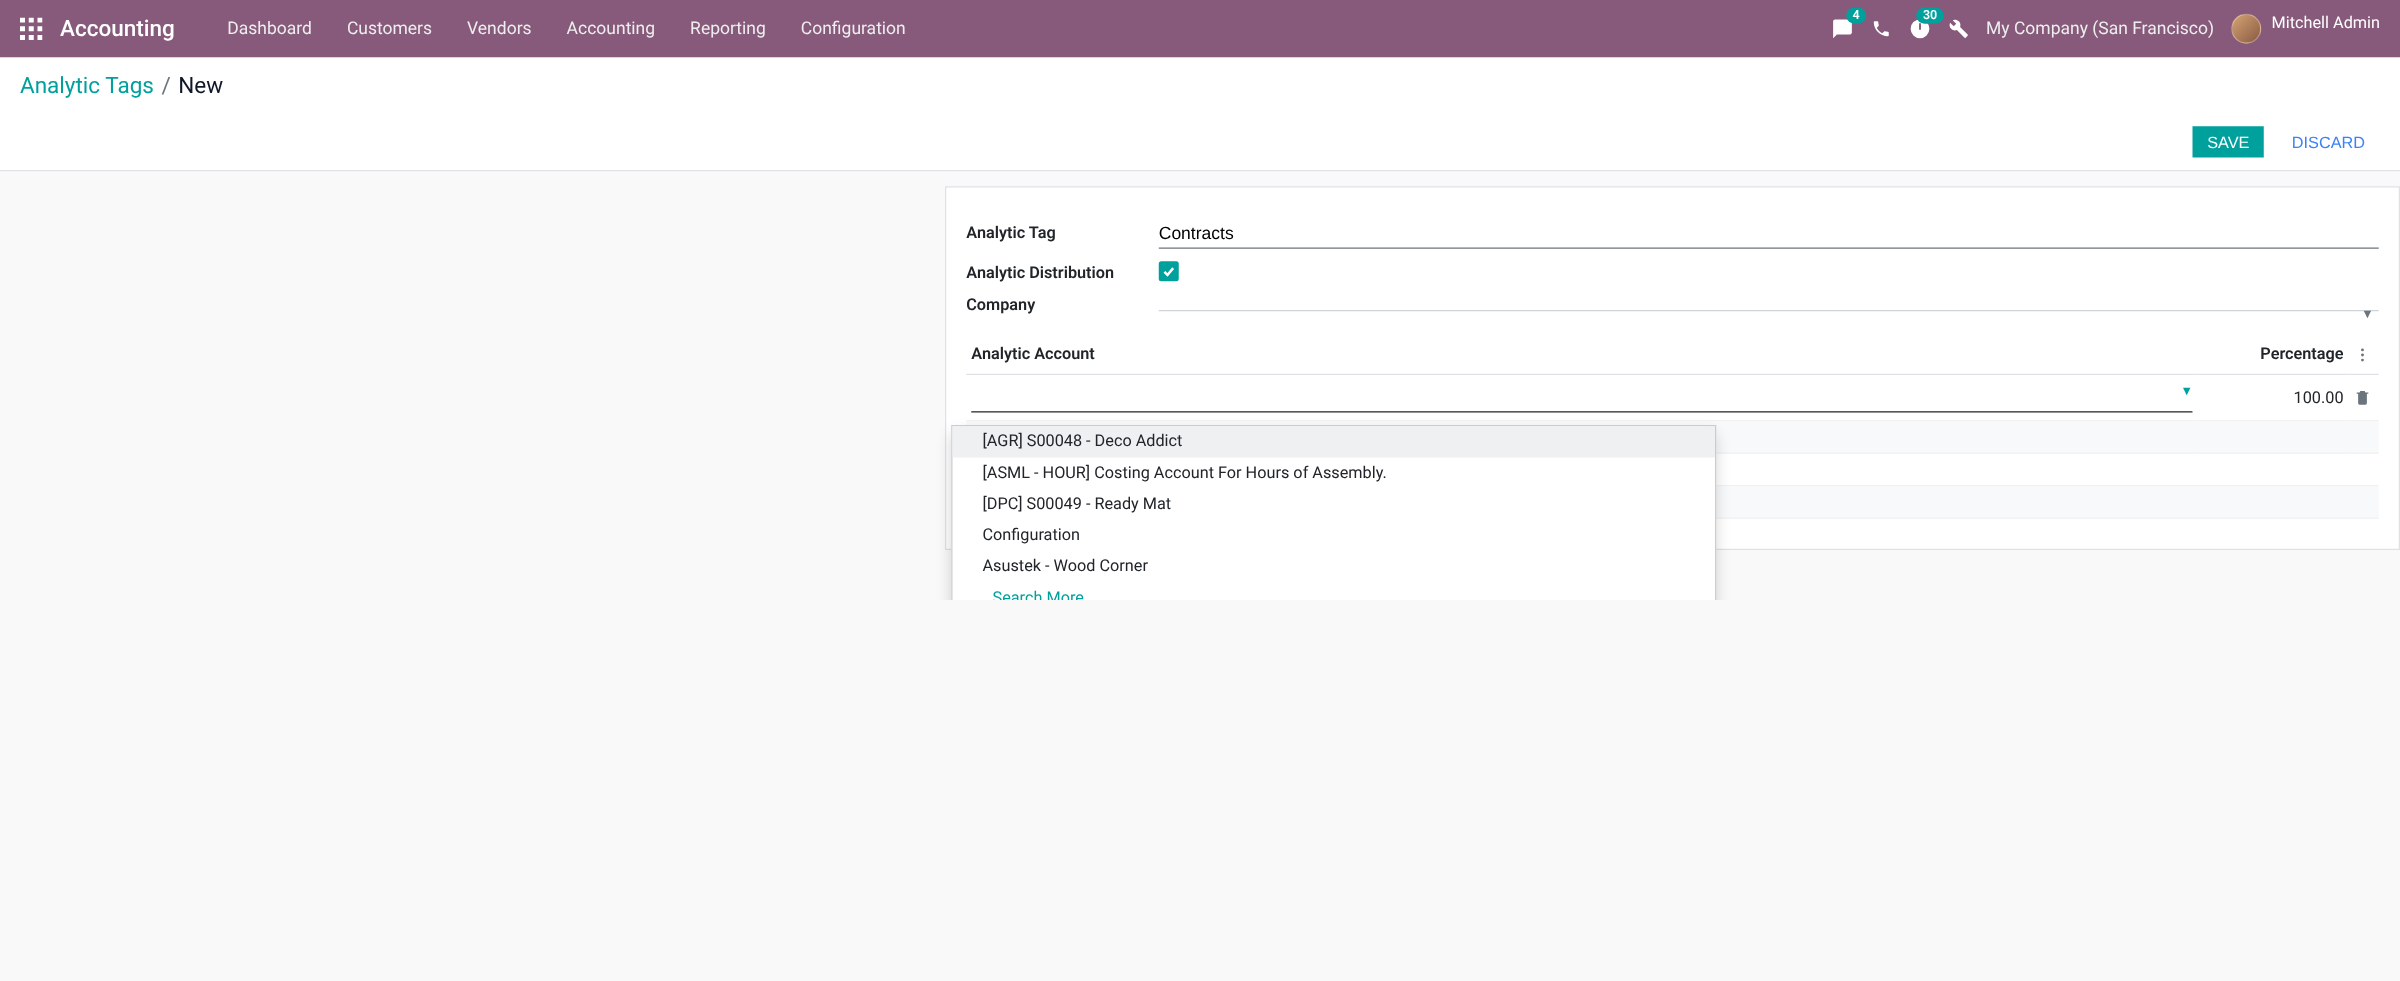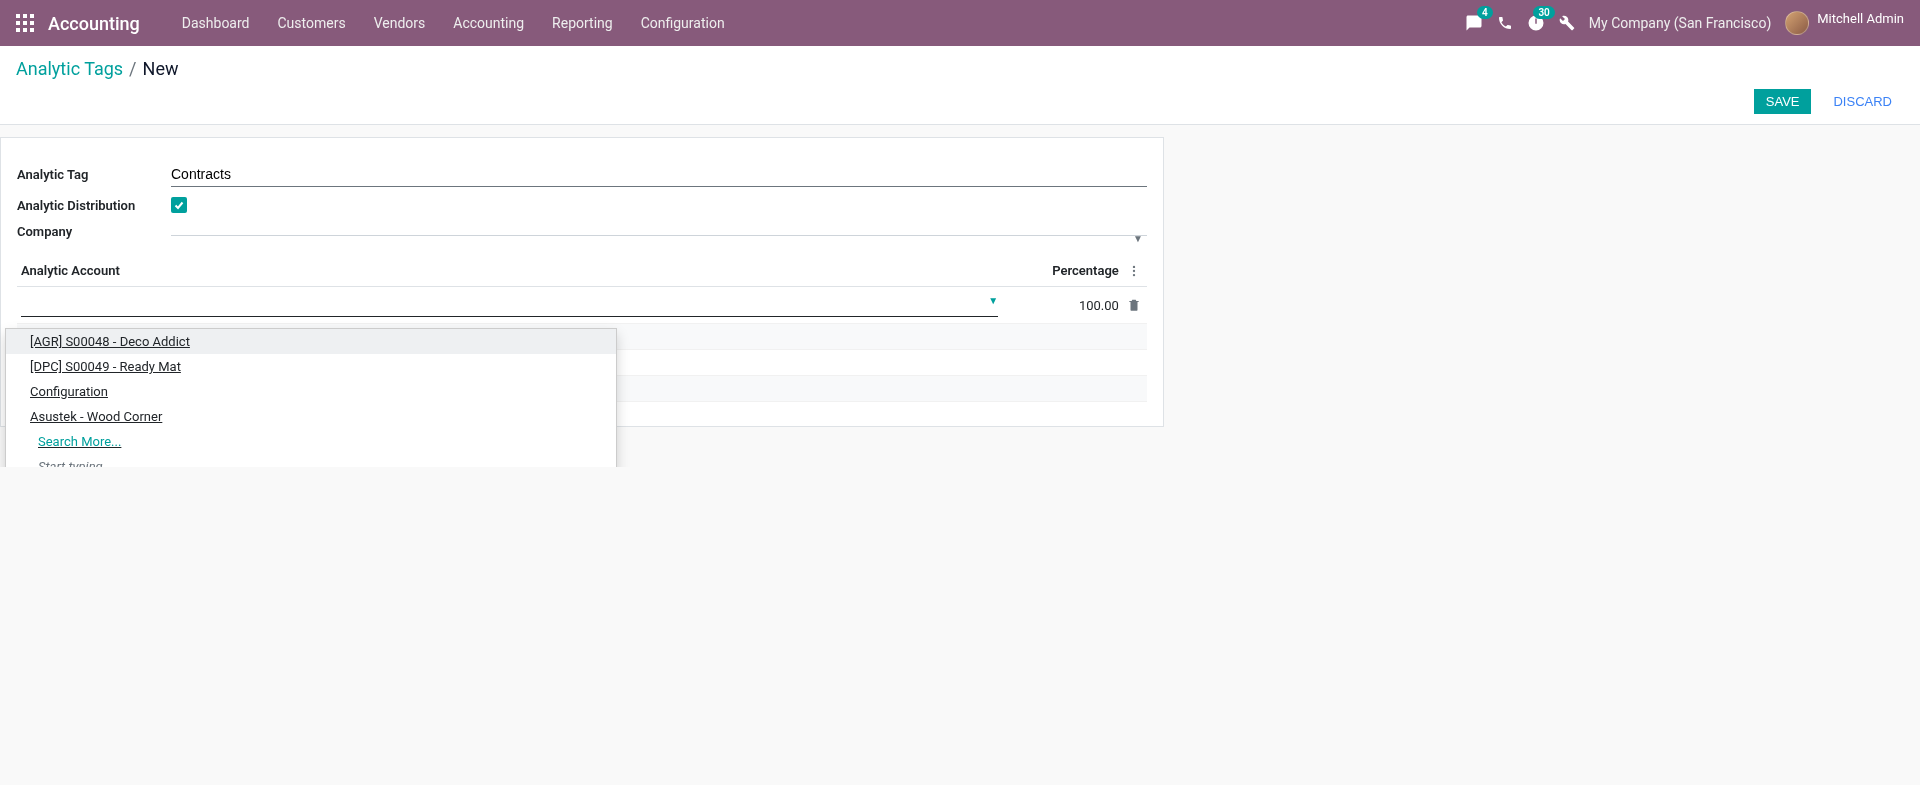--- a/index.html
+++ b/index.html
@@ -12,30 +12,30 @@
 .navbar .nav-item { padding: 0 14px; font-size: 14px; cursor: pointer; color: #eee; line-height: 46px; }
 .navbar .spacer { flex: 1; }
 .navbar .right { display: flex; align-items: center; gap: 14px; }
 .navbar .icon-btn { position: relative; cursor: pointer; display: flex; align-items: center; }
 .navbar .badge { position: absolute; top: -8px; right: -10px; background: #00a09d; color: #fff; border-radius: 9px; font-size: 10px; padding: 1px 5px; font-weight: 600; }
 .navbar .company { font-size: 14px; color: #eee; cursor: pointer; }
 .navbar .user { display: flex; gap: 8px; cursor: pointer; }
 .navbar .avatar { width: 24px; height: 24px; border-radius: 50%; background: linear-gradient(135deg,#d4a373,#8a5a44); border:1px solid rgba(255,255,255,0.3); }
 
 .control-panel { background: #fff; border-bottom: 1px solid #dee2e6; padding: 12px 16px 10px 16px; }
-.breadcrumb { font-size: 18px; display: flex; align-items: flex-start; gap: 6px; margin-bottom: 10px; }
+.breadcrumb { font-size: 18px; display: flex; align-items: flex-start; gap: 6px; margin-bottom: 22px; }
 .breadcrumb .bc-link { color: #00a09d; cursor: pointer; }
 .breadcrumb .bc-sep { color: #6c757d; }
 .breadcrumb .bc-current { color: #0f172a; }
 .actions { display: flex; gap: 10px; justify-content: flex-end; }
 .btn { padding: 5px 12px; font-size: 13px; border: none; cursor: pointer; font-weight: 500; }
 .btn-primary { background: #00a09d; color: #fff; text-transform: uppercase; }
 .btn-secondary { background: transparent; color: #3b82f6; text-transform: uppercase; }
 
-.form-sheet-wrap { display: flex; justify-content: flex-start; padding: 12px 0 40px 0; }
+.form-sheet-wrap { display: flex; justify-content: flex-end; padding: 12px 0 40px 0; }
 .form-sheet { background: #fff; border: 1px solid #dee2e6; width: 1164px; padding: 24px 16px; position: relative; }
 
 .form-row { display: flex; align-items: center; margin-bottom: 10px; }
 .form-label { width: 154px; font-weight: 600; font-size: 13px; color: #212529; }
 .form-field { flex: 1; }
 .text-input { width: 100%; border: none; border-bottom: 1px solid #6c757d; padding: 4px 0; font-size: 14px; outline: none; background: transparent; }
 .checkbox { width: 16px; height: 16px; background: #00a09d; display: inline-flex; align-items: center; justify-content: center; border-radius: 2px; cursor: pointer; }
 .checkbox svg { width: 12px; height: 12px; }
 .select-wrap { position: relative; border-bottom: 1px solid #ced4da; padding: 4px 0; }
 .select-wrap .caret { position: absolute; right: 4px; top: 6px; color: #6c757d; font-size: 10px; }
@@ -197,22 +197,23 @@
             <td colspan="3" style="height:26px"></td>
           </tr>
           <tr class="fade-row">
             <td colspan="3" style="height:26px"></td>
           </tr>
         </tbody>
       </table>
 
     </div>
 
-    <div class="dropdown" style="left:4px; top:190px;text-decoration:underline;">
+    <div class="dropdown" style="left:4px; top:190px;">
       <div class="opt hl">[AGR] S00048 - Deco Addict</div>
+      <div class="opt">[ASML - HOUR] Costing Account For Hours of Assembly.</div>
       <div class="opt">[DPC] S00049 - Ready Mat</div>
       <div class="opt">Configuration</div>
       <div class="opt">Asustek - Wood Corner</div>
       <div class="opt opt-link">Search More...</div>
       <div class="opt opt-start">Start typing...</div>
     </div>
 
   </div>
 </div>
 

